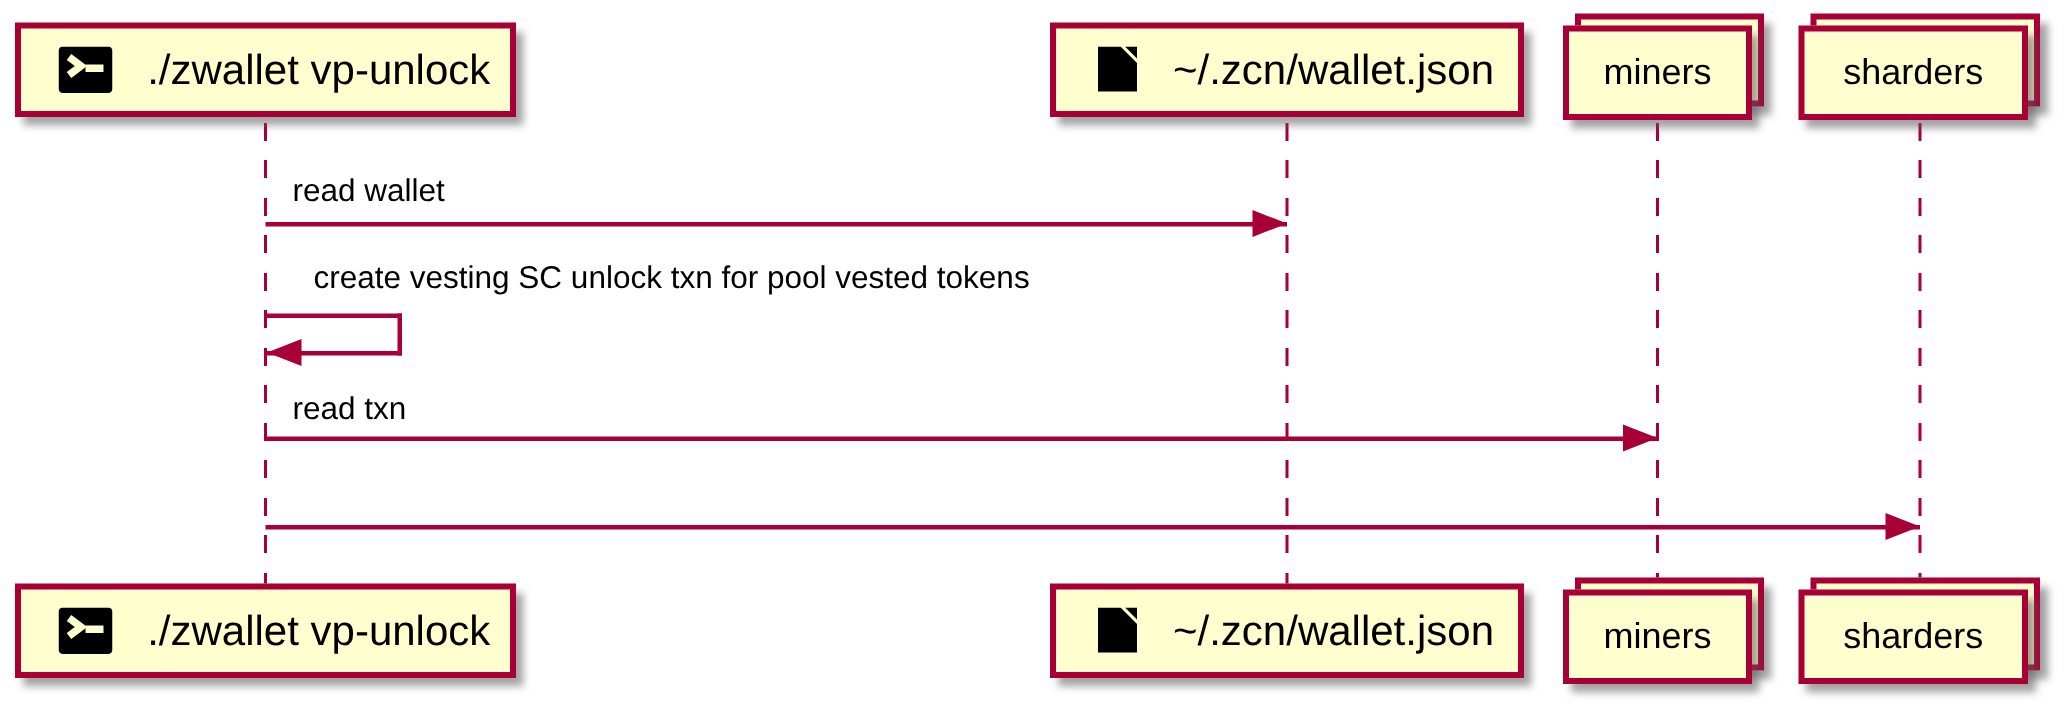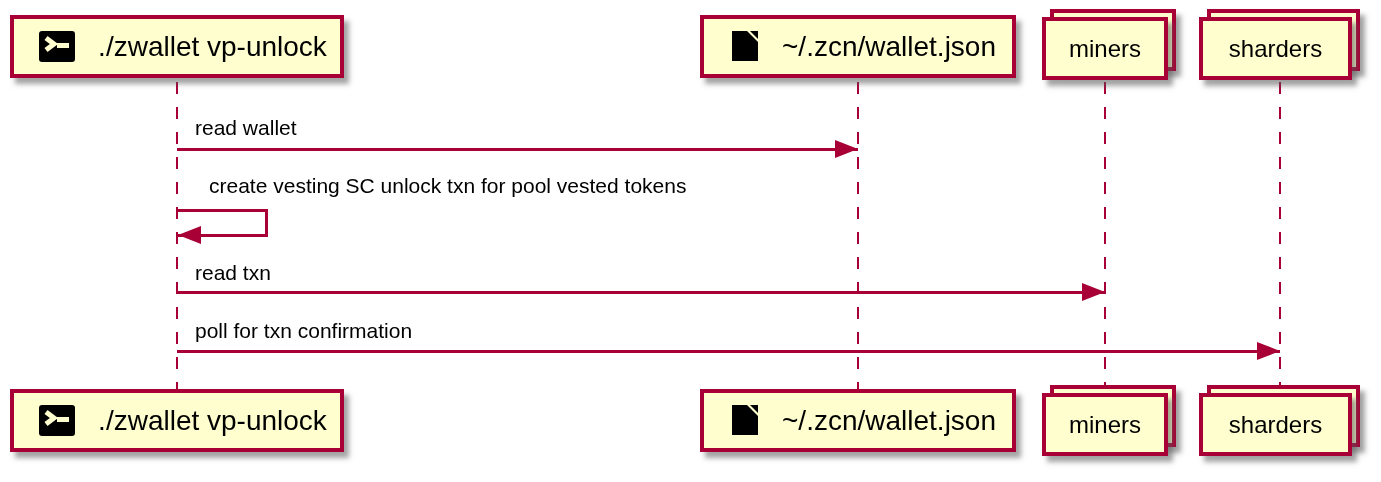--- a/index.html
+++ b/index.html
@@ -122,21 +122,20 @@
   <div class="head-right" style="left:835px; top:140px;"></div>
 
   <div class="msg-label" style="left:195px; top:174px;margin-left:14px;">create vesting SC unlock txn for pool vested tokens</div>
   <div class="self-loop" style="left:177px; top:209px; width:91px; height:28px;"></div>
   <div class="head-left" style="left:178px; top:226px;"></div>
 
   <div class="msg-label" style="left:195px; top:261px;">read txn</div>
   <div class="arrow-line" style="left:177px; top:291px; width:928px;"></div>
   <div class="head-right" style="left:1082px; top:283px;"></div>
 
-  <div class="msg-label" style="left:195px; top:319px;">poll for txn confirmation</div>
   <div class="arrow-line" style="left:177px; top:350px; width:1103px;"></div>
   <div class="head-right" style="left:1257px; top:342px;"></div>
 
   <div class="pbox" style="left:10px; top:15px; width:334px;">
     <span class="icon">
       <svg width="36" height="31" viewBox="0 0 36 31">
         <rect x="0" y="0" width="36" height="31" rx="3" fill="#000000"></rect>
         <polyline points="7,7 15,13 7,19" fill="none" stroke="#FEFECE" stroke-width="5"></polyline>
         <rect x="18" y="12" width="12" height="5" fill="#FEFECE"></rect>
       </svg>

